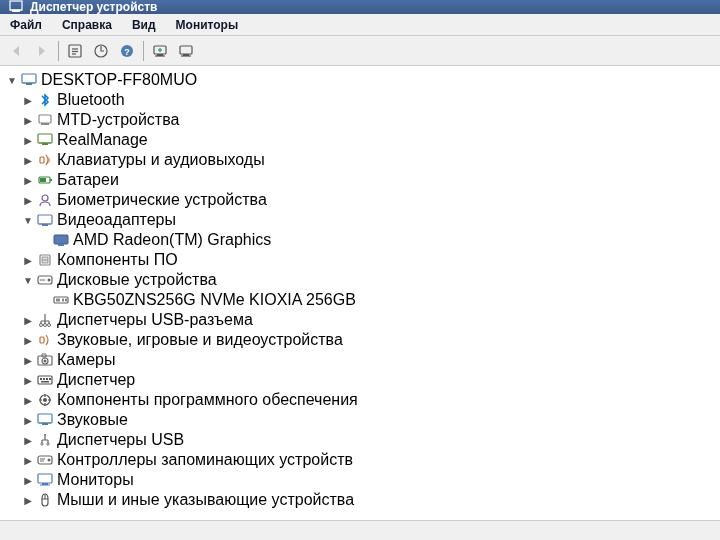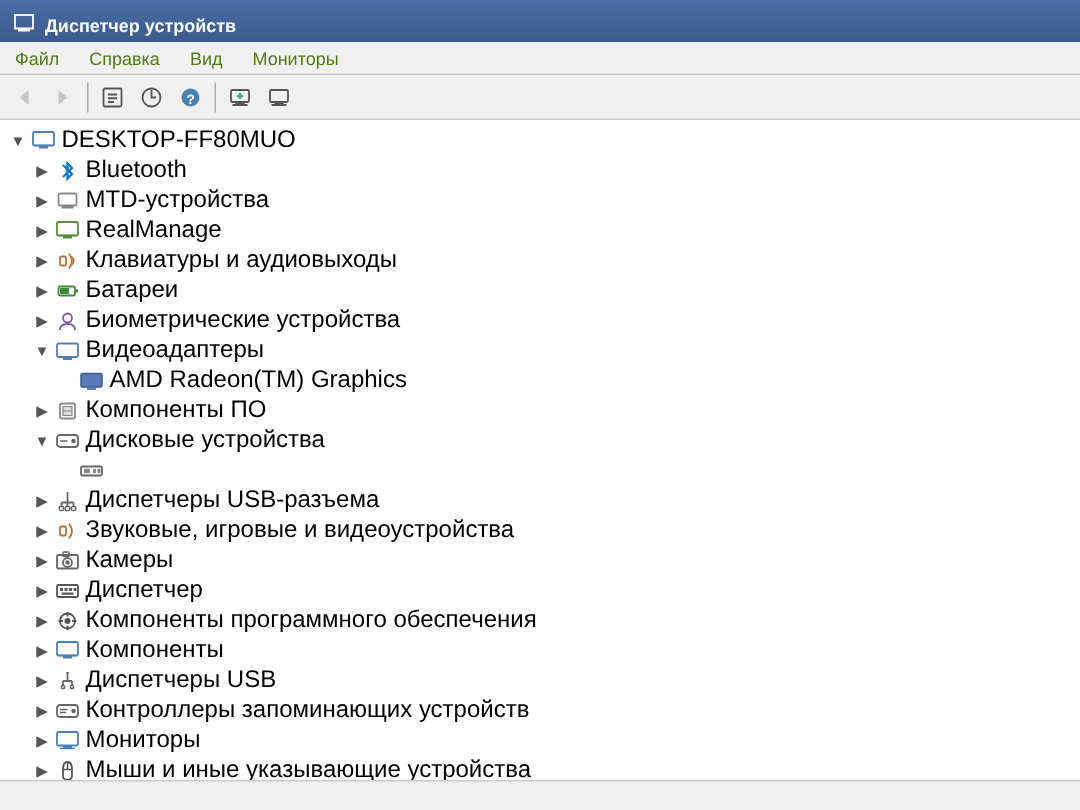--- a/index.html
+++ b/index.html
@@ -16,23 +16,23 @@
       height: 540px;
       background: #f0f0f0;
       display: flex;
       flex-direction: column;
     }
     .title-bar {
       background: linear-gradient(to bottom, #4a6fa5, #3a5a8a);
       color: white;
       padding: 4px 8px;
       display: flex;
-      align-items: flex-end;
+      align-items: center;
       gap: 6px;
-      height: 28px;
+      height: 14px;
     }
     .title-bar-icon {
       width: 16px;
       height: 16px;
       display: flex;
       align-items: center;
       justify-content: center;
     }
     .title-bar-text {
       font-size: 12px;
@@ -43,22 +43,23 @@
       padding: 2px 4px;
       display: flex;
       gap: 8px;
       border-bottom: 1px solid #ccc;
       height: 22px;
       align-items: center;
     }
     .menu-item {
       padding: 2px 6px;
       cursor: pointer;
-      color: #4d7c0f;
+      color: #0f172a;
       font-size: 12px;
+      font-weight: bold;
     }
     .toolbar {
       background: #f0f0f0;
       padding: 2px 4px;
       display: flex;
       align-items: center;
       gap: 2px;
       border-bottom: 1px solid #ccc;
       height: 30px;
     }
@@ -366,20 +367,21 @@
         <div class="indent"></div>
         <div class="expand-icon" style="visibility:hidden;">▶</div>
         <div class="item-icon">
           <svg width="16" height="8" viewBox="0 0 16 8">
             <rect x="1" y="1" width="14" height="6" rx="1" fill="none" stroke="#666" stroke-width="1.2"></rect>
             <rect x="3" y="2.5" width="4" height="3" rx="0.5" fill="#888"></rect>
             <rect x="9" y="2.5" width="2" height="3" rx="0.5" fill="#888"></rect>
             <rect x="12" y="2.5" width="2" height="3" rx="0.5" fill="#888"></rect>
           </svg>
         </div>
+        <span class="item-label">KBG50ZNS256G NVMe KIOXIA 256GB</span>
       </div>
 
       <div class="tree-item">
         <div class="indent"></div>
         <div class="expand-icon">▶</div>
         <div class="item-icon">
           <svg width="16" height="14" viewBox="0 0 16 14">
             <path d="M8,1 L8,8 M4,8 L12,8 M4,8 L4,11 M8,8 L8,11 M12,8 L12,11" fill="none" stroke="#666" stroke-width="1.2"></path>
             <circle cx="4" cy="12" r="1.5" fill="none" stroke="#666" stroke-width="1"></circle>
             <circle cx="8" cy="12" r="1.5" fill="none" stroke="#666" stroke-width="1"></circle>
@@ -450,21 +452,21 @@
       <div class="tree-item">
         <div class="indent"></div>
         <div class="expand-icon">▶</div>
         <div class="item-icon icon-computer">
           <svg width="16" height="14" viewBox="0 0 16 14">
             <rect x="1" y="1" width="14" height="9" rx="1" fill="none" stroke="#4a7fb5" stroke-width="1.2"></rect>
             <rect x="5" y="10" width="6" height="2" fill="#4a7fb5"></rect>
             <line x1="2" y1="10" x2="14" y2="10" stroke="#4a7fb5" stroke-width="1"></line>
           </svg>
         </div>
-        <span class="item-label">Компоненты</span>
+        <span class="item-label">Звуковые</span>
       </div>
 
       <div class="tree-item">
         <div class="indent"></div>
         <div class="expand-icon">▶</div>
         <div class="item-icon">
           <svg width="14" height="14" viewBox="0 0 14 14">
             <path d="M7,1 L7,7 M4,7 L10,7 M4,7 L4,10 M10,7 L10,10" fill="none" stroke="#666" stroke-width="1.2"></path>
             <rect x="3" y="10" width="2" height="2" rx="0.5" fill="none" stroke="#666" stroke-width="1"></rect>
             <rect x="9" y="10" width="2" height="2" rx="0.5" fill="none" stroke="#666" stroke-width="1"></rect>

